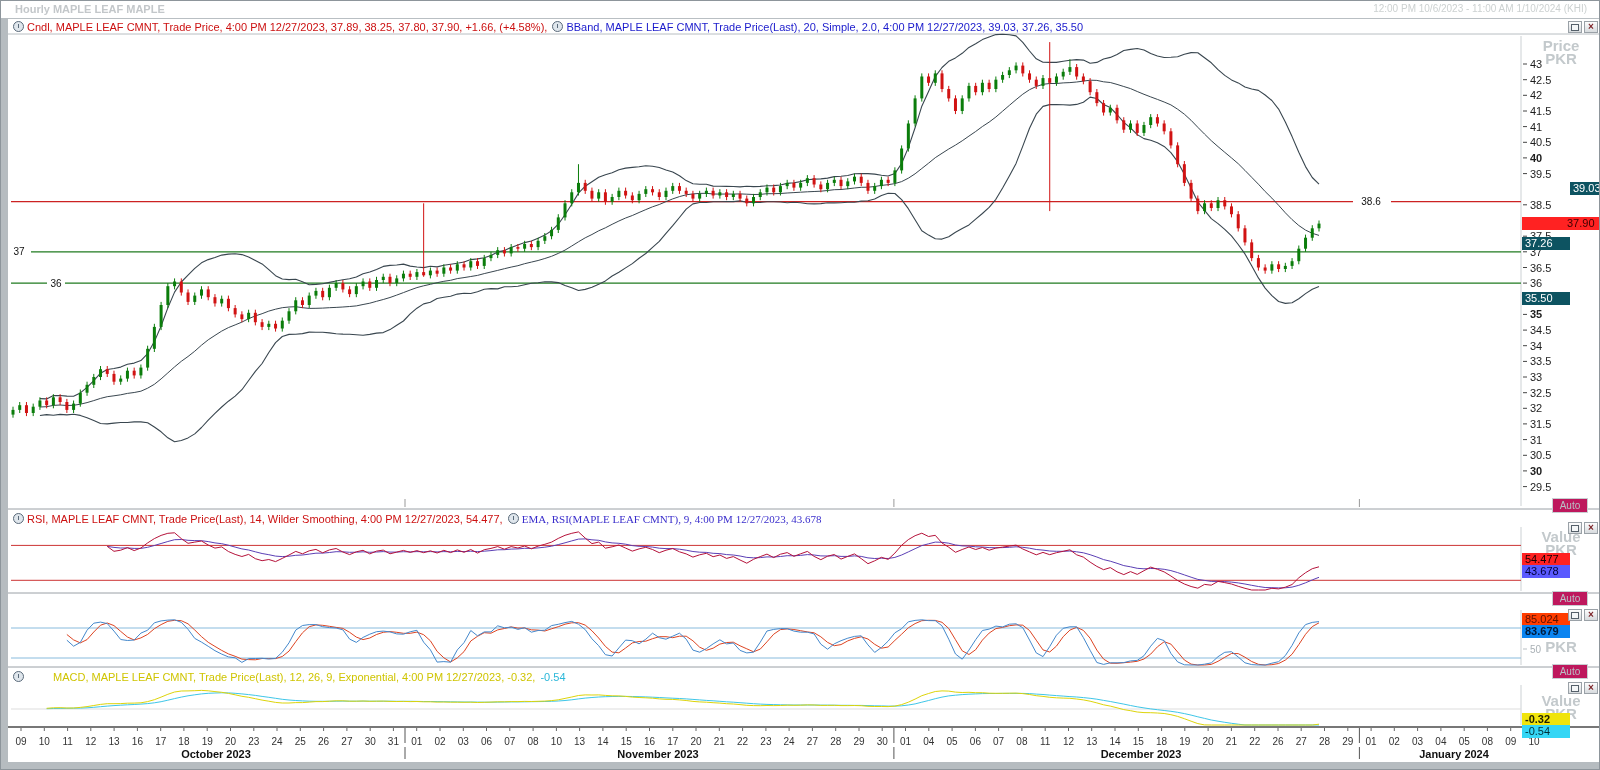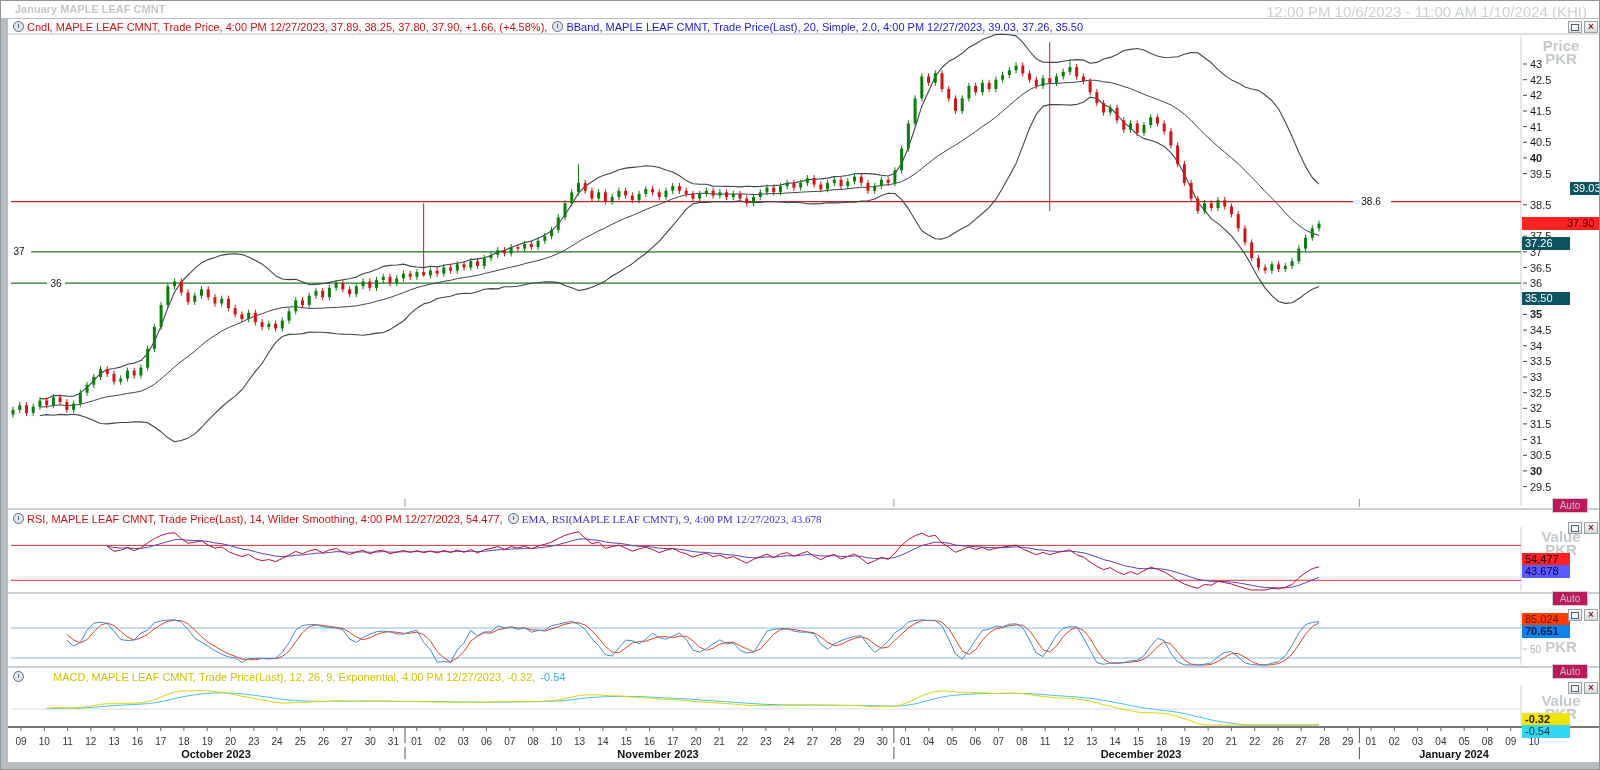--- a/index.html
+++ b/index.html
@@ -1,20 +1,20 @@
 <!DOCTYPE html>
 <html><head>
 <meta charset="utf-8">
 <style>
   html,body{margin:0;padding:0;background:#e8eaec;}
   #win{position:relative;width:1600px;height:770px;background:#ffffff;
        font-family:"Liberation Sans",sans-serif;overflow:hidden;border:1px solid #8d959b;box-sizing:border-box;}
   .titlebar{position:absolute;left:0;top:0;width:100%;height:17px;background:#ffffff;border-bottom:1px solid #b9bfc3;}
   .title{position:absolute;left:14px;top:2px;font-size:11px;font-weight:bold;color:#c3c7ca;}
-  .daterange{position:absolute;right:12px;top:2px;font-size:15px;color:#ccd1d1;}
+  .daterange{position:absolute;right:12px;top:2px;font-size:10px;color:#ccd1d1;}
   svg{position:absolute;left:0;top:0;}
   .legend{position:absolute;left:12px;white-space:nowrap;font-size:11px;line-height:14px;z-index:5;}
   .legend span.seg{margin-right:2px;}
   .clock{display:inline-block;width:9px;height:9px;border:1px solid #5a6a7a;border-radius:50%;
          background:#dfe6ec;margin-right:3px;vertical-align:-1px;position:relative;}
   .clock::after{content:"";position:absolute;left:4px;top:2px;width:1px;height:4px;background:#5a6a7a;}
   .axis-label{position:absolute;left:1528px;width:64px;text-align:center;font-size:15px;color:#c3c9cc;font-weight:bold;z-index:4;}
   .badge{position:absolute;left:1521px;min-width:42px;height:13px;line-height:13px;padding:0 3px;
          font-size:11px;z-index:6;}
   .auto-btn{position:absolute;left:1527px;width:34px;height:13px;line-height:13px;text-align:center;
@@ -23,21 +23,21 @@
         border:1px solid #9aa1a7;box-sizing:border-box;z-index:7;display:flex;align-items:center;justify-content:center;}
   .wbtn .sq{width:6px;height:5px;border:1px solid #55606a;background:#f4f6f7;}
   .wbtn .x{font-size:10px;font-weight:bold;color:#7a1f24;line-height:1;margin-top:-1px;}
   .edge{position:absolute;background:#b6bcc0;z-index:8;}
 </style>
 </head>
 <body>
 
 <div id="win">
   <div class="titlebar">
-    <span class="title">January MAPLE LEAF CMNT</span>
+    <span class="title">Hourly MAPLE LEAF MAPLE</span>
     <span class="daterange">12:00 PM 10/6/2023 - 11:00 AM 1/10/2024 (KHI)</span>
   </div>
 
   <svg id="chart-svg" width="1600" height="770">
       <line x1="7" y1="33" x2="1600" y2="33" stroke="#b8bec2" stroke-width="1"></line>
       <line x1="7" y1="508" x2="1600" y2="508" stroke="#9aa0a6" stroke-width="1"></line>
       <line x1="7" y1="592" x2="1600" y2="592" stroke="#9aa0a6" stroke-width="1"></line>
       <line x1="7" y1="666" x2="1600" y2="666" stroke="#9aa0a6" stroke-width="1"></line>
       <line x1="7" y1="726" x2="1600" y2="726" stroke="#4a4a4a" stroke-width="1.4"></line>
       <line x1="1520" y1="35" x2="1520" y2="505" stroke="#ccd1d4" stroke-width="1"></line>
@@ -674,21 +674,21 @@
   <div class="auto-btn" style="top:663px">Auto</div>
 
   <div id="badges">
       <div class="badge" style="top: 180.8px; background: rgb(13, 83, 97); color: rgb(255, 255, 255); margin-left: 48px;">39.03</div>
       <div class="badge" style="top: 216.1px; background: rgb(255, 34, 34); color: rgb(61, 0, 0); padding-left: 45px;">37.90</div>
       <div class="badge" style="top: 236.2px; background: rgb(13, 83, 97); color: rgb(255, 255, 255);">37.26</div>
       <div class="badge" style="top: 291.3px; background: rgb(13, 83, 97); color: rgb(255, 255, 255);">35.50</div>
       <div class="badge" style="top: 551.5px; background: rgb(255, 34, 34); color: rgb(26, 0, 0);">54.477</div>
       <div class="badge" style="top: 563.5px; background: rgb(90, 90, 255); color: rgb(0, 0, 58);">43.678</div>
       <div class="badge" style="top: 612px; background: rgb(255, 61, 0); color: rgb(92, 16, 0);">85.024</div>
-      <div class="badge" style="top: 624px; background: rgb(11, 132, 240); color: rgb(0, 26, 58); font-weight: bold;">70.651</div>
+      <div class="badge" style="top: 624px; background: rgb(11, 132, 240); color: rgb(0, 26, 58); font-weight: bold;">83.679</div>
       <div class="badge" style="top: 712px; background: rgb(240, 228, 12); color: rgb(34, 34, 0); font-weight: bold;">-0.32</div>
       <div class="badge" style="top: 724px; background: rgb(53, 214, 245); color: rgb(0, 48, 56);">-0.54</div>
     </div>
   <div id="wbtns">
       <div class="wbtn" style="left: 1567px; top: 20px;">
         <span class="sq"></span>
       </div>
       <div class="wbtn" style="left: 1583px; top: 20px;">
         <span class="x">×</span>
       </div>

